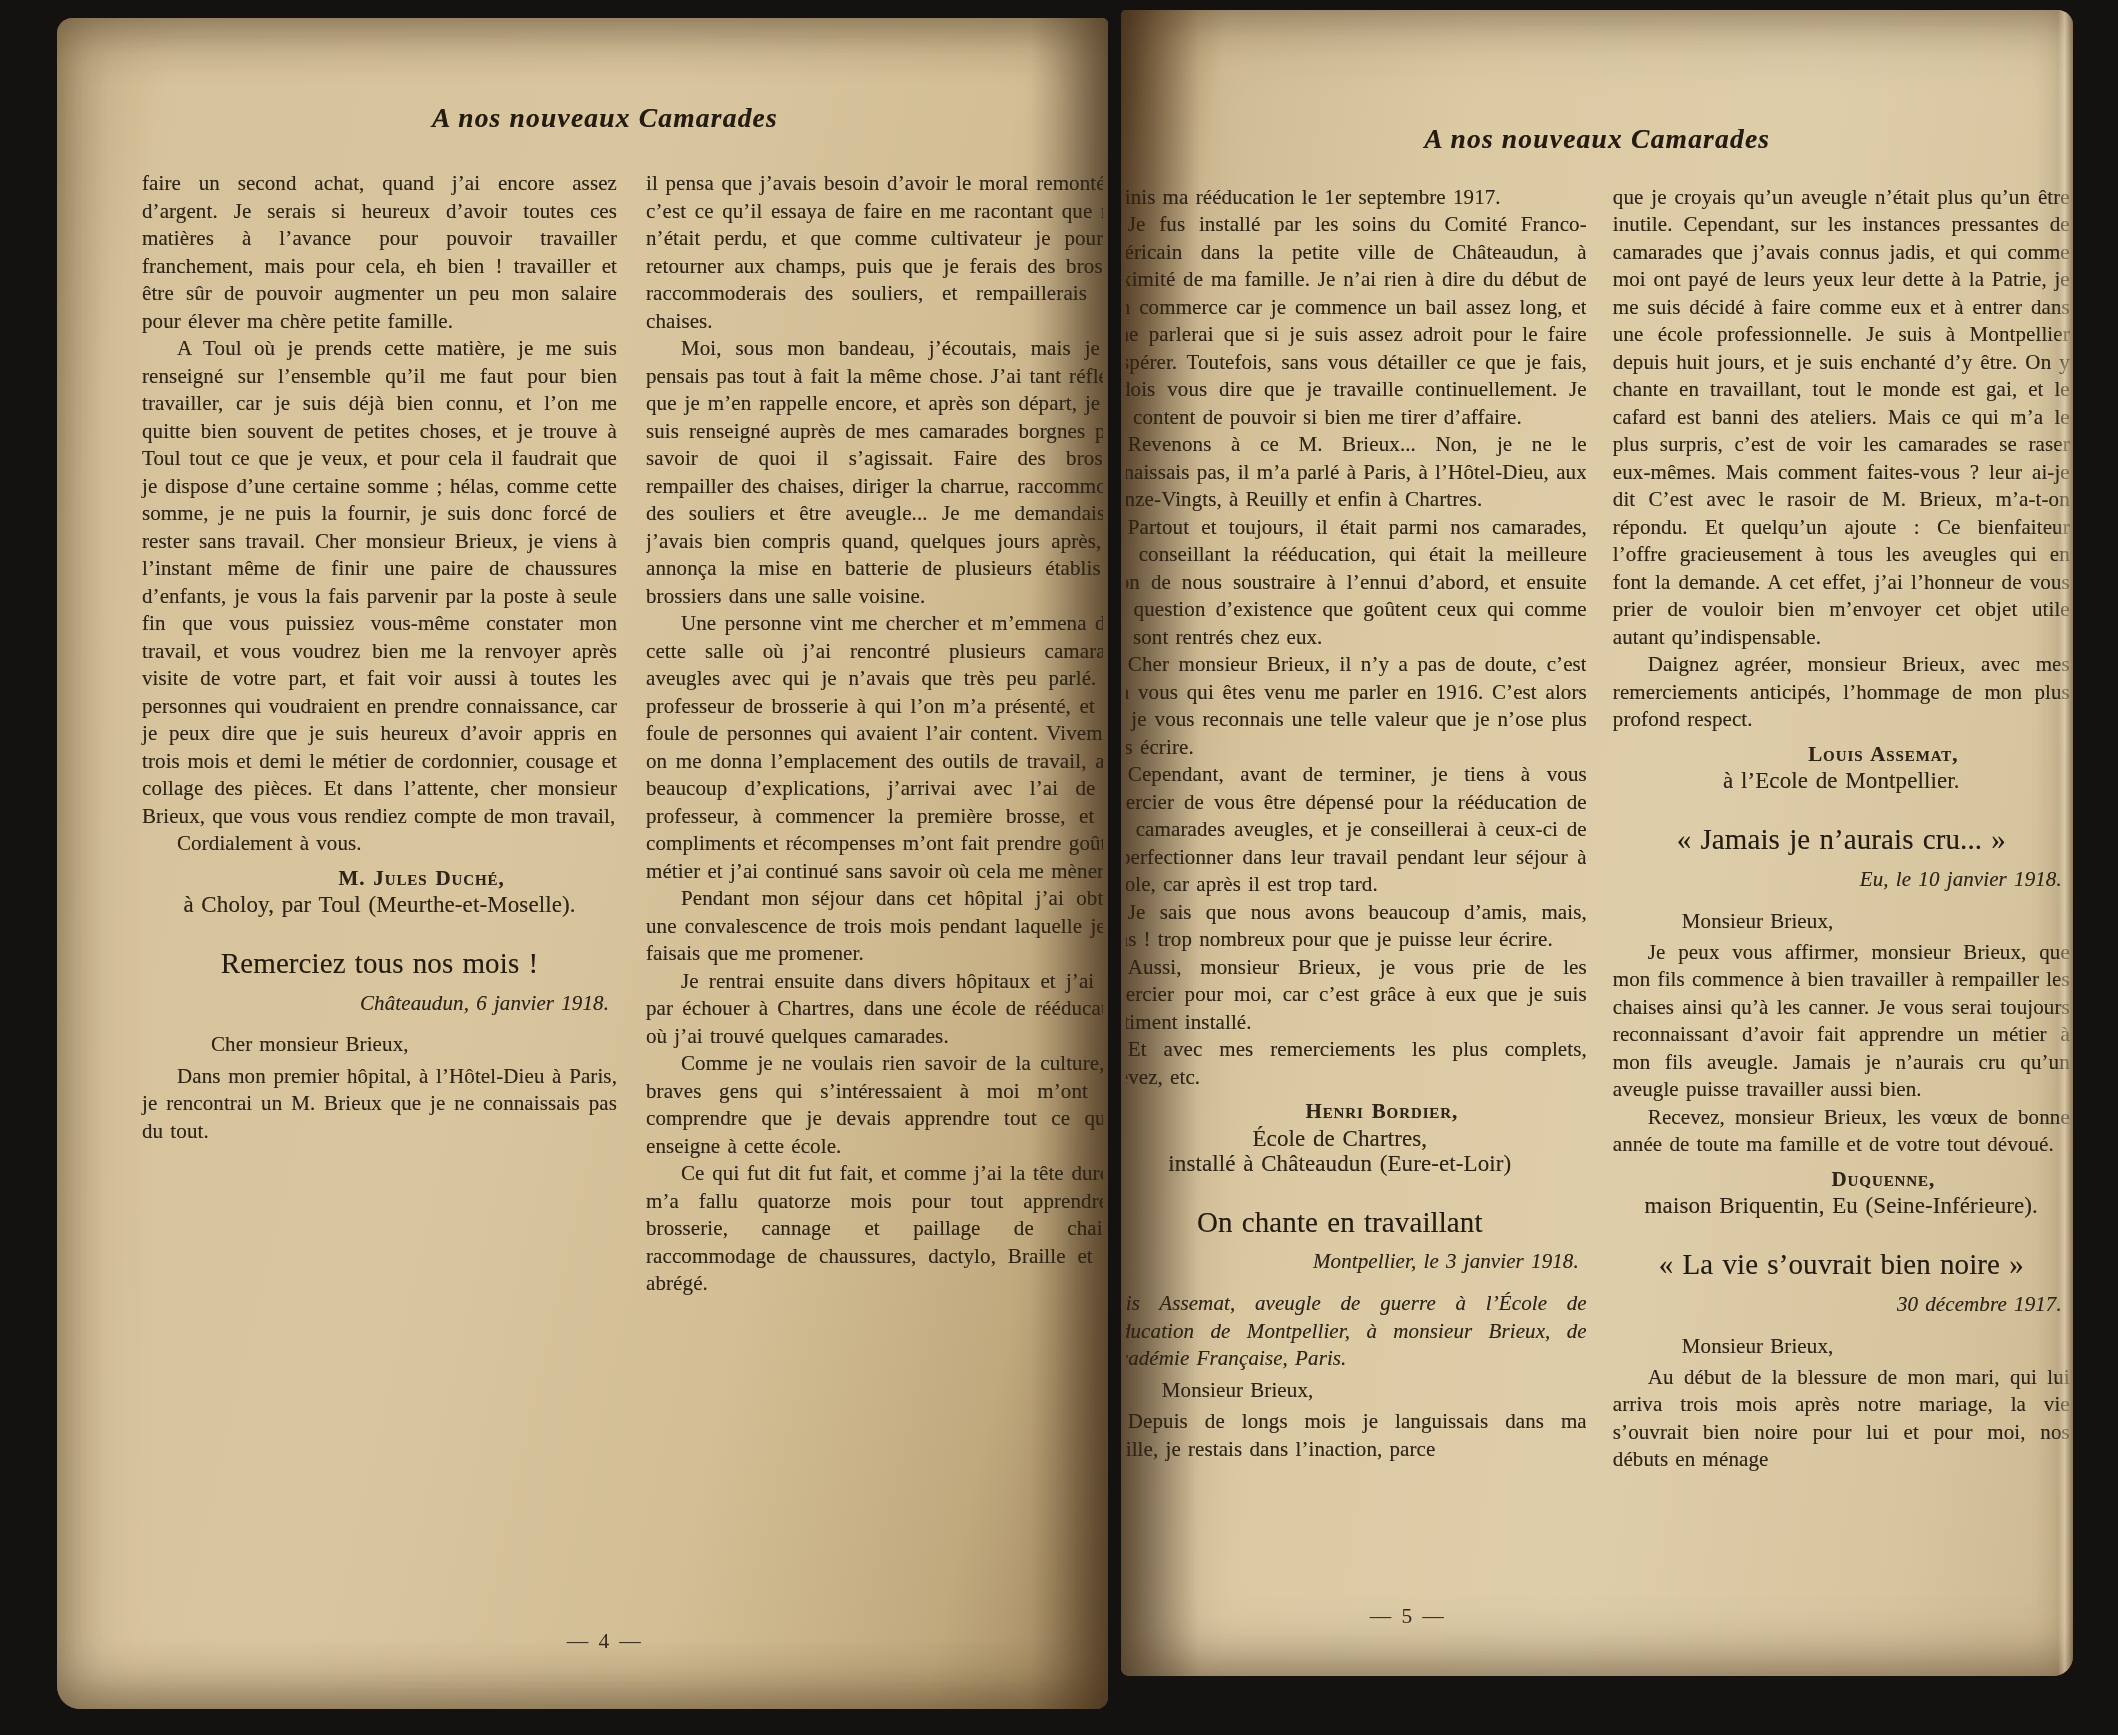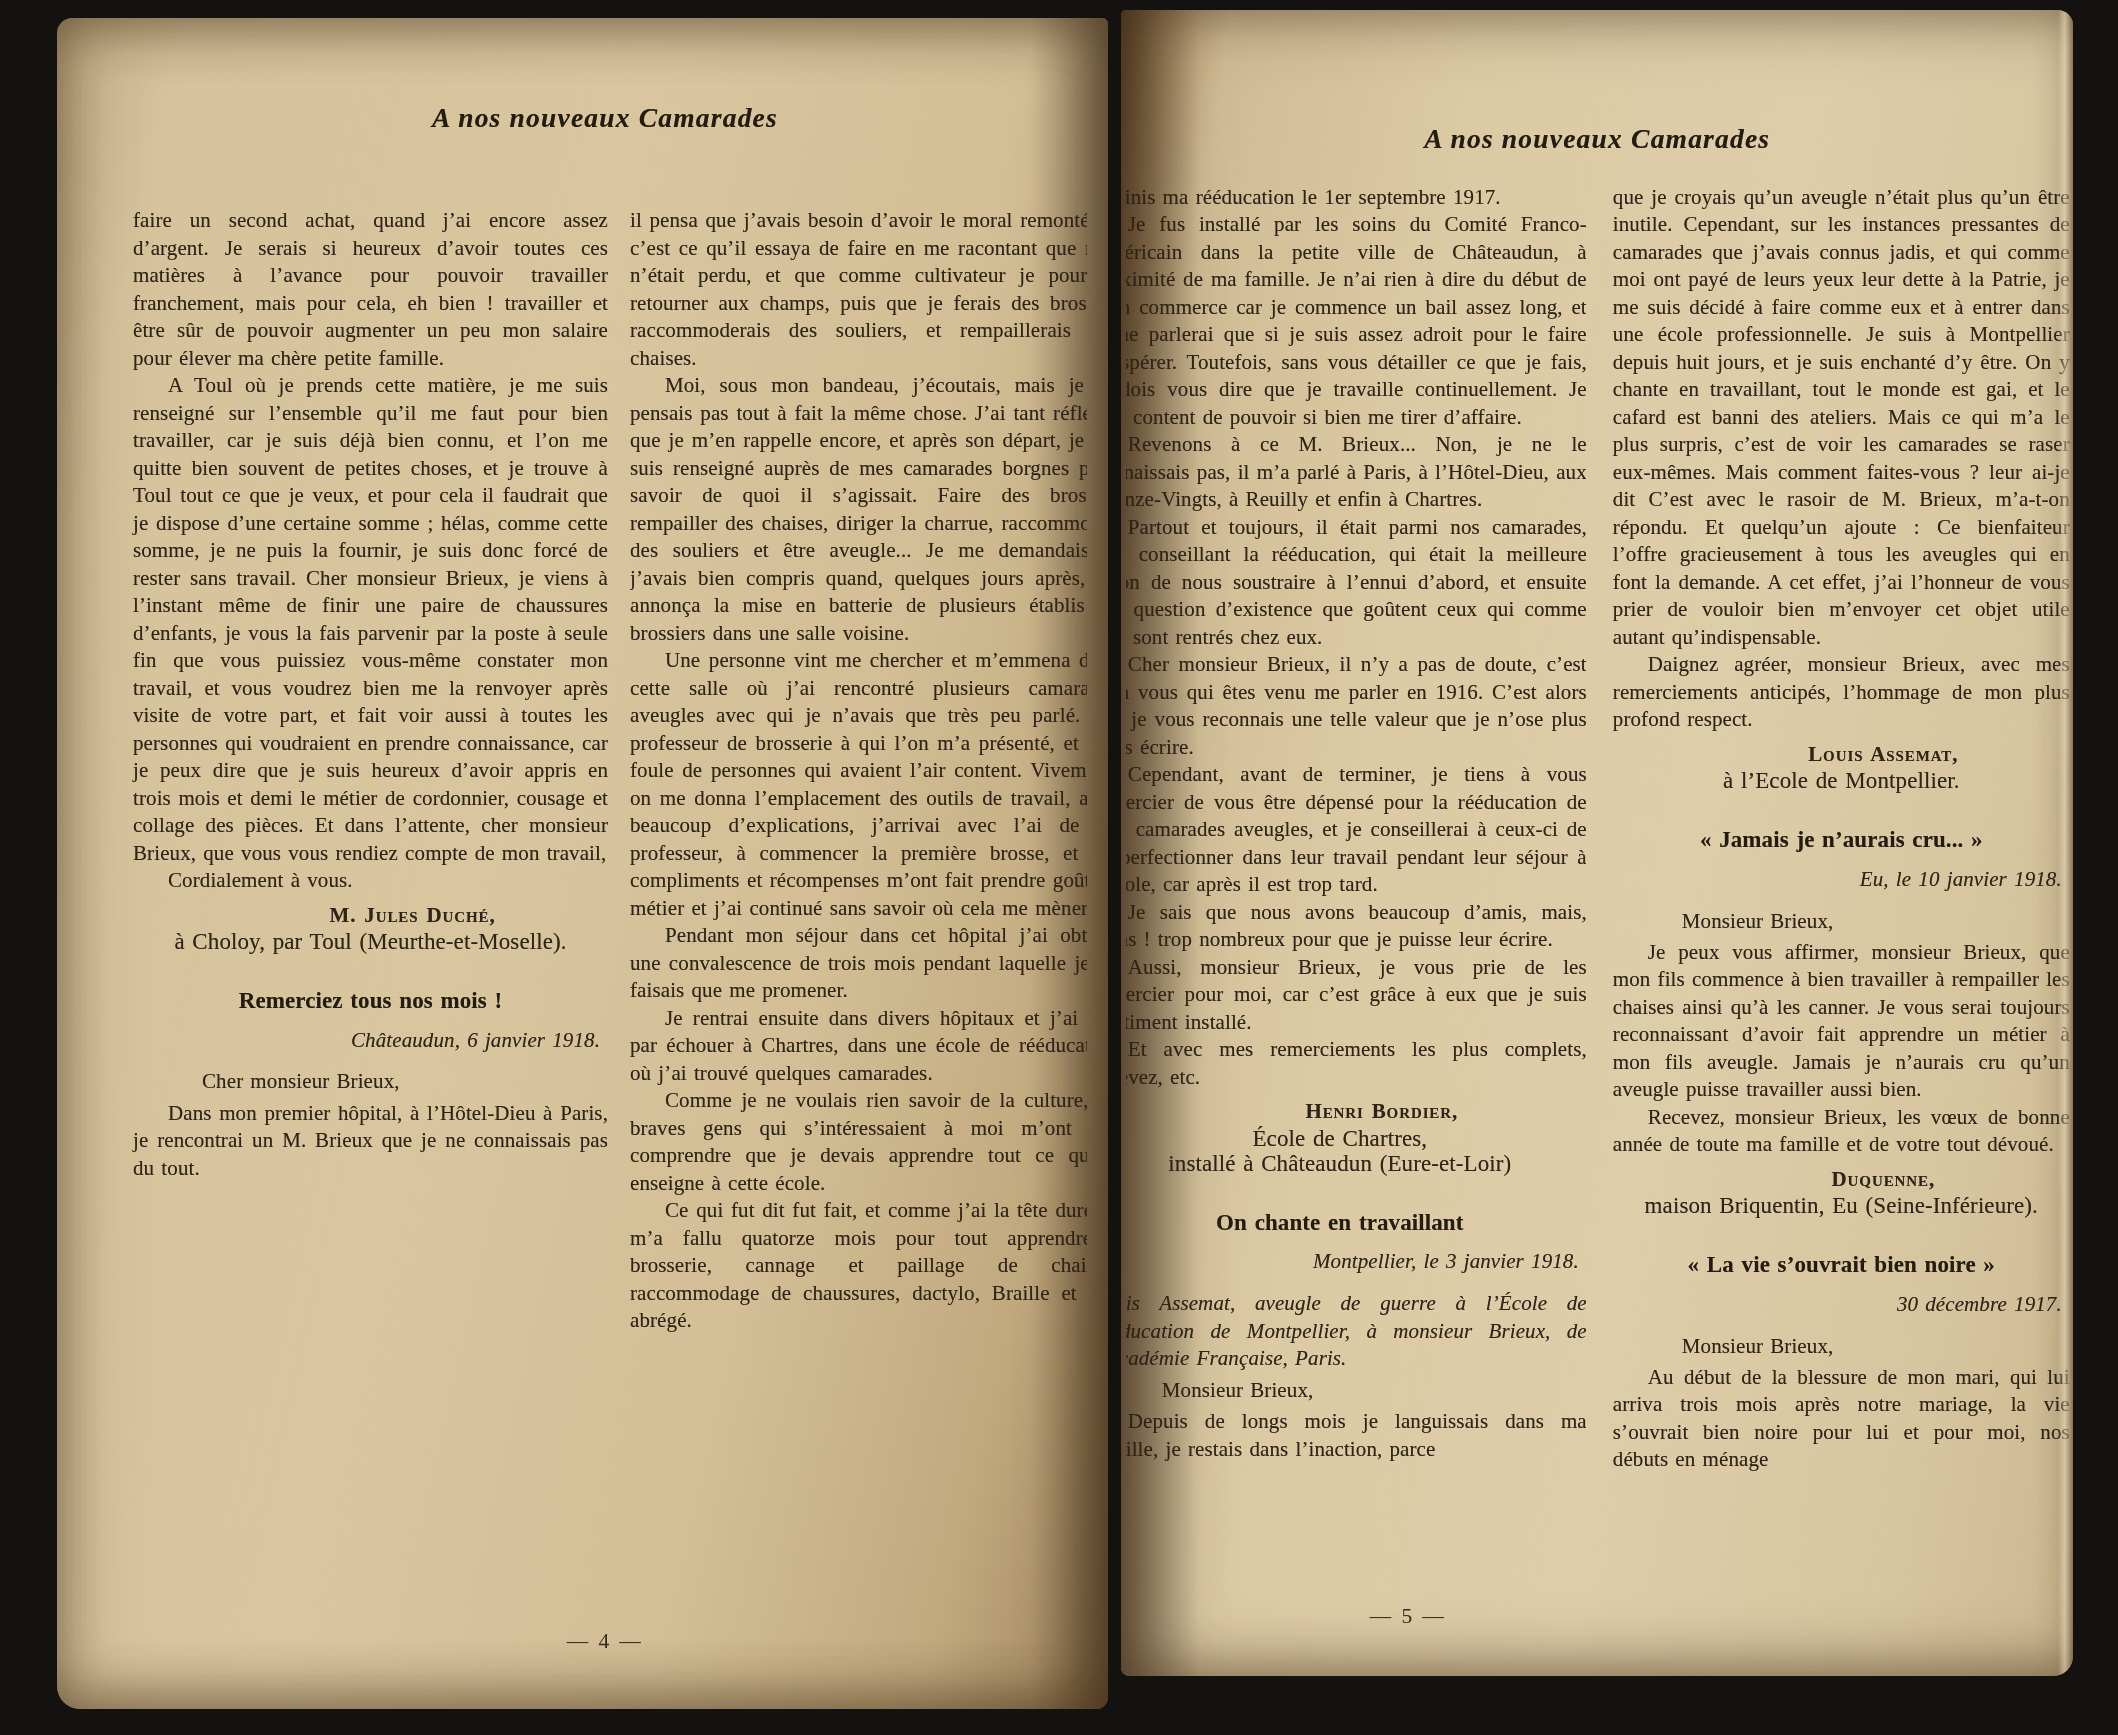--- a/index.html
+++ b/index.html
@@ -65,21 +65,21 @@
     color: #241c11;
     text-shadow: 0 0 0.6px rgba(36,28,17,0.55);
   }
   .page-left .running-head { top: 84px; left: 69px; width: 958px; }
   .page-right .running-head { top: 113px; left: 4.8px; width: 943px; }
 
   .columns {
     position: absolute;
     display: flex;
   }
-  .page-left .columns { top: 152px; left: 76px; gap: 22px; margin-top: 37px; }
+  .page-left .columns { top: 152px; left: 85px; gap: 29px; }
   .page-right .columns { top: 174px; left: 4.8px; gap: 27px; }
 
   .column {
     font-size: 21px;
     line-height: 27.5px;
     word-spacing: 1.8px;
     letter-spacing: 0.1px;
     text-shadow: 0 0 0.6px rgba(46,37,24,0.45);
   }
   .col-clip { overflow: hidden; }
@@ -88,22 +88,22 @@
   .page-left .col-2 .column-inner { width: 488px; }
   .page-right .col-1 { width: 460px; }
   .page-right .col-1 .column-inner { width: 494px; margin-left: -33px; }
   .page-right .col-2 { width: 457px; }
 
   .para { margin: 0; text-align: justify; hyphens: none; }
   .para.body { text-indent: 35px; }
   .para.noindent { text-indent: 0; }
   .para.salutation { text-align: left; text-indent: 69px; margin: 4.8px 0 3.6px; }
   .para.heading {
-    font-weight: bold; text-align: center; text-indent: 0;
-    font-size: 23px; margin: 33px 0 9.6px; color: #241c11;
+    font-weight: normal; text-align: center; text-indent: 0;
+    font-size: 29px; margin: 33px 0 9.6px; color: #241c11;
   }
   .para.dateline {
     font-style: italic; text-align: right; padding-right: 8px;
     margin: 12px 0 14.3px;
   }
   .para.signature {
     text-align: center; text-indent: 84px; font-variant: small-caps;
     letter-spacing: 0.9px; margin-top: 7.2px; font-weight: bold;
   }
   .para.address { text-align: center; text-indent: 0; font-size: 23px; line-height: 25px; }

